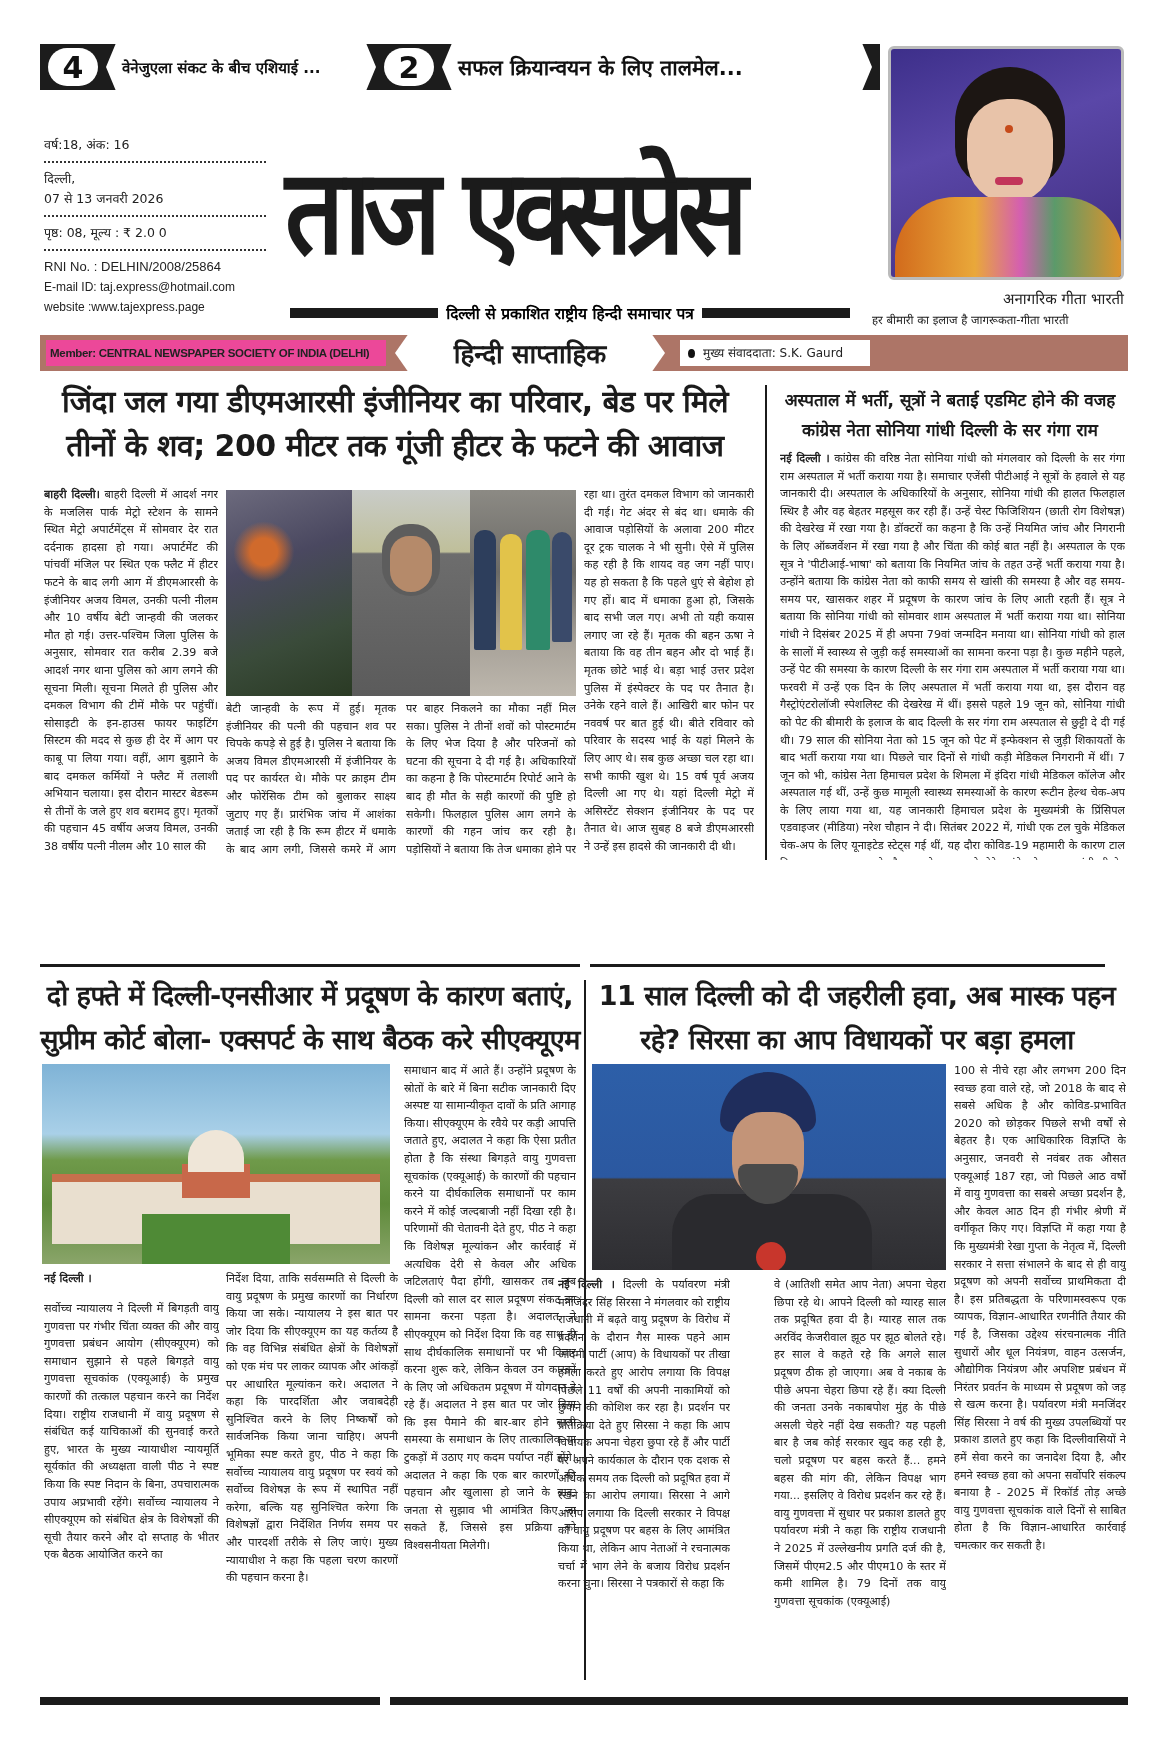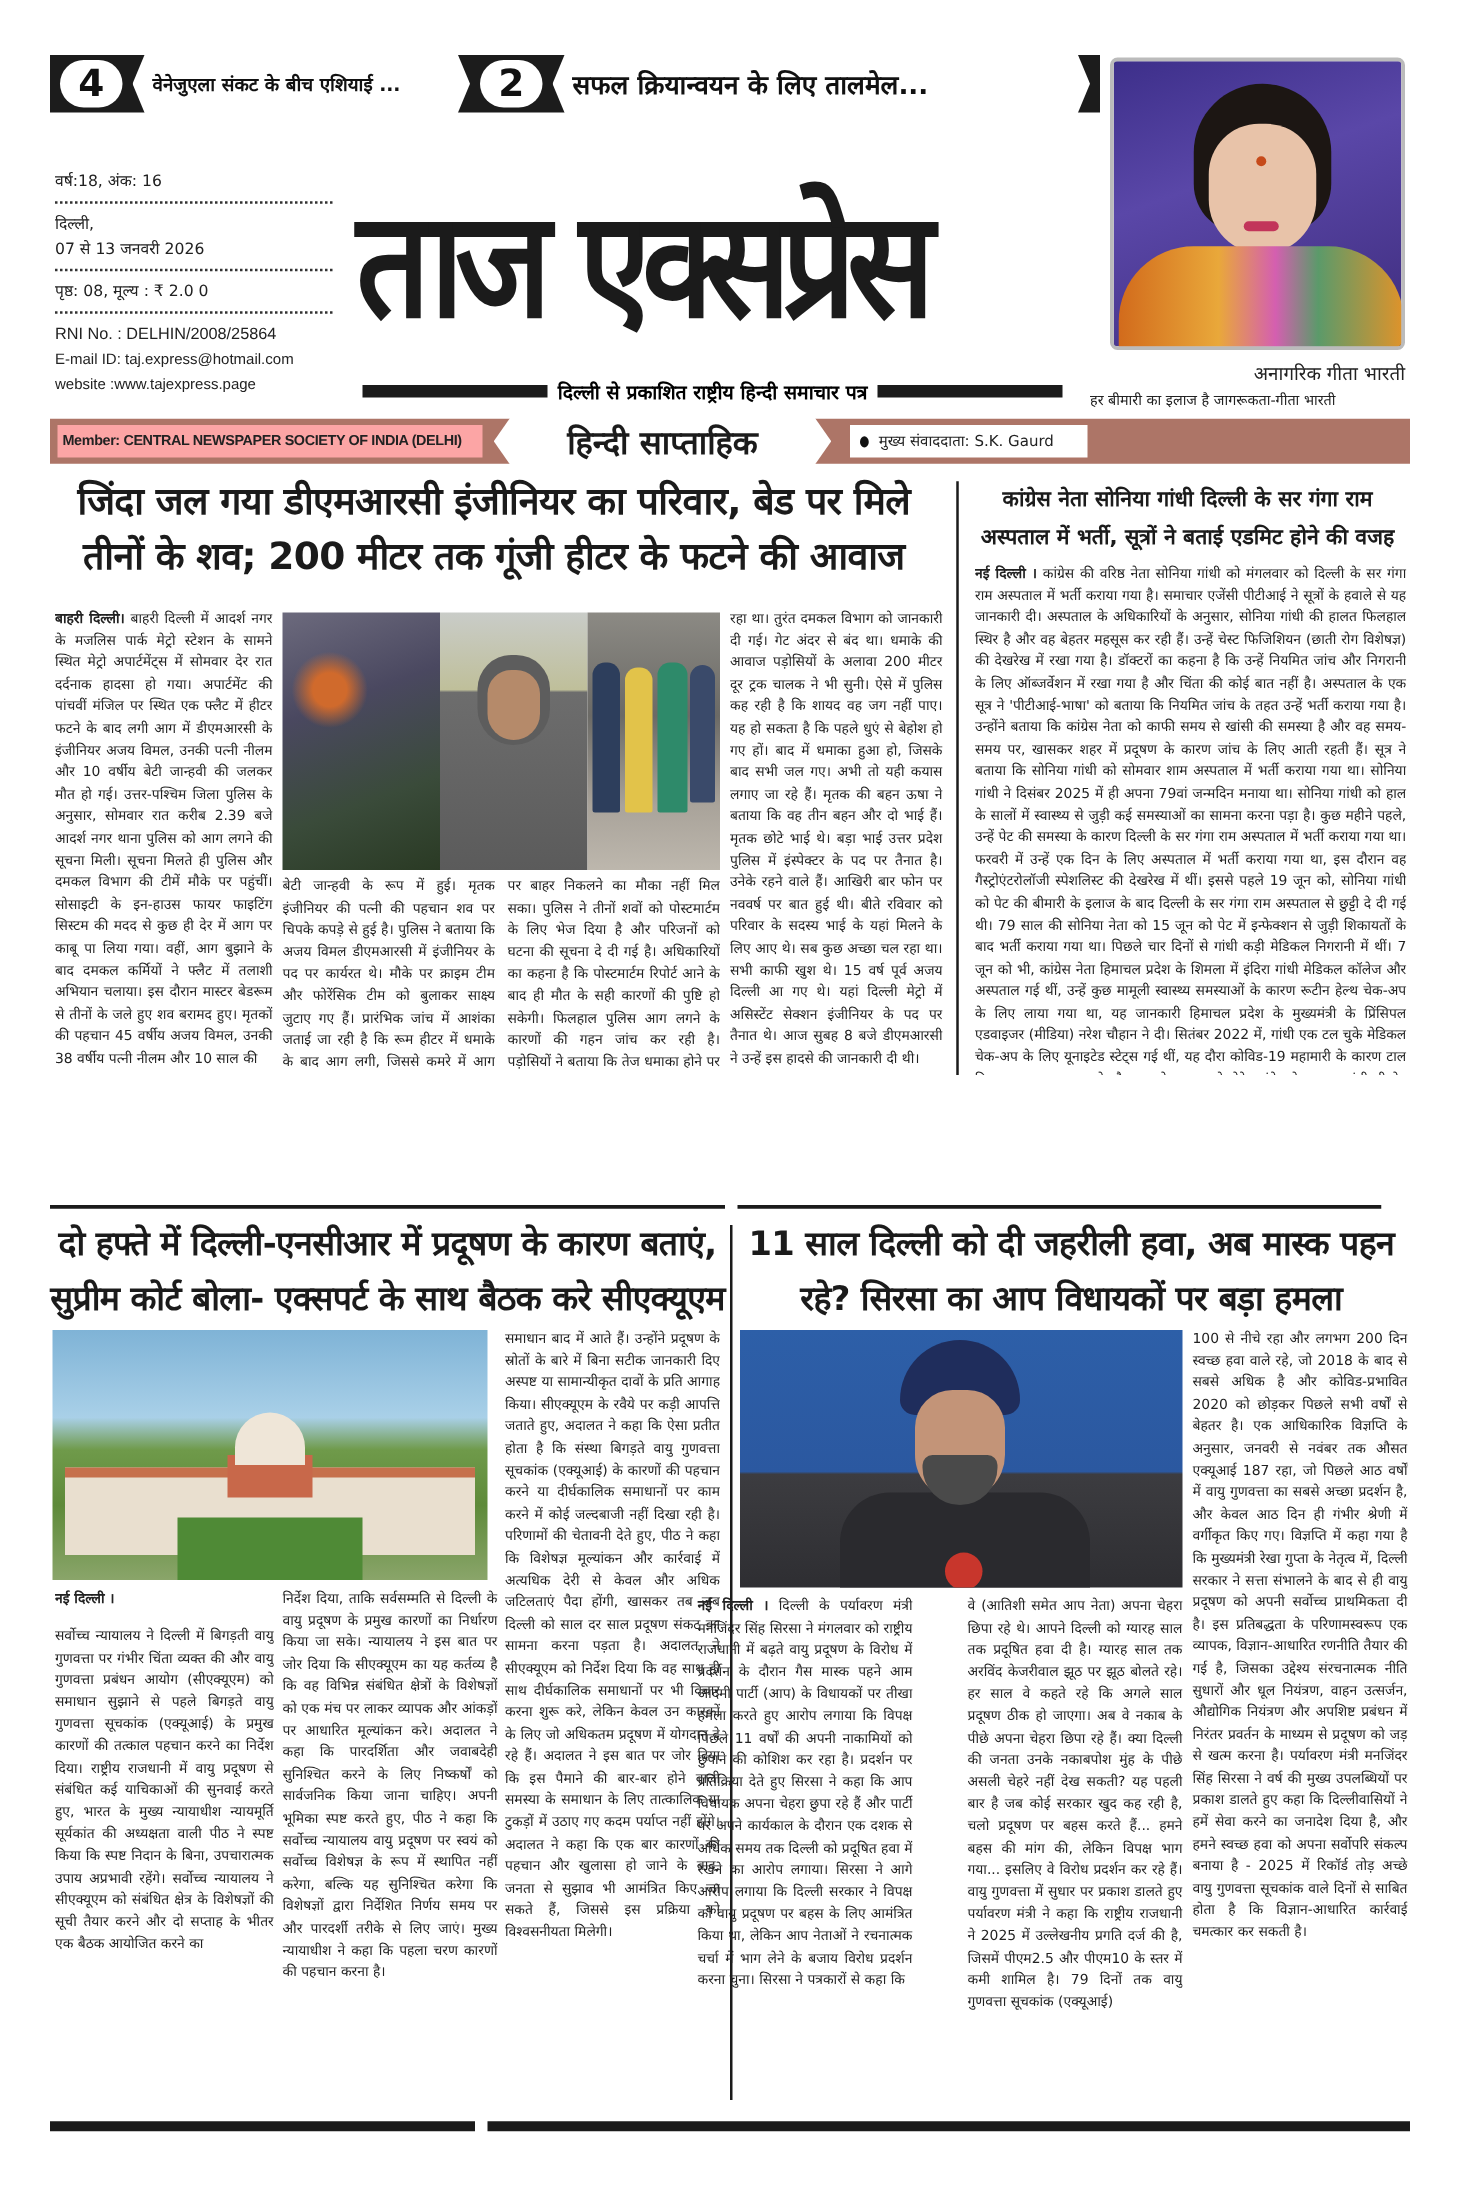--- a/index.html
+++ b/index.html
@@ -32,21 +32,21 @@
   .portrait .hair { position: absolute; left: 64px; top: 18px; width: 110px; height: 120px; border-radius: 55px 55px 40px 40px; background: #1c1613; }
   .portrait .face { position: absolute; left: 76px; top: 50px; width: 86px; height: 104px; border-radius: 43px 43px 46px 46px; background: #e8c3a9; }
   .portrait .bindi { position: absolute; left: 114px; top: 76px; width: 8px; height: 8px; border-radius: 50%; background: #c64a1a; }
   .portrait .lips { position: absolute; left: 104px; top: 128px; width: 28px; height: 8px; border-radius: 6px; background: #c2355a; }
   .portrait .shawl { position: absolute; left: 4px; top: 148px; width: 228px; height: 90px; border-radius: 60px 60px 0 0; background: linear-gradient(90deg, #d26b1c 0%, #e9a83a 35%, #d45fb0 55%, #5b9a6a 70%, #e0932a 100%); }
   .portrait-name { left: 888px; top: 288px; width: 236px; text-align: right; font-size: 15px; color: #222; }
   .portrait-caption { left: 872px; top: 312px; width: 260px; text-align: left; font-size: 11.5px; color: #222; }
 
   
   .band { left: 40px; top: 335px; width: 1088px; height: 36px; background: #ad7567; }
-  .band .member { position: absolute; left: 6px; top: 5px; width: 340px; height: 26px; background: #fca5a5; font: bold 11.5px "Liberation Sans", sans-serif; line-height: 26px; padding-left: 4px; color: #222; white-space: nowrap; overflow: hidden; letter-spacing: -0.3px; }
+  .band .member { position: absolute; left: 6px; top: 5px; width: 340px; height: 26px; background: #ec4899; font: bold 11.5px "Liberation Sans", sans-serif; line-height: 26px; padding-left: 4px; color: #222; white-space: nowrap; overflow: hidden; letter-spacing: -0.3px; }
   .band .weekly { position: absolute; left: 355px; top: -2px; width: 270px; height: 40px; background: #fff; clip-path: polygon(14px 0, calc(100% - 14px) 0, 100% 50%, calc(100% - 14px) 100%, 14px 100%, 0 50%); font: 900 26px "DejaVu Sans", sans-serif; display: flex; align-items: center; justify-content: center; color: #1b1b1b; }
   .band .rep { position: absolute; left: 640px; top: 5px; width: 190px; height: 26px; background: #fff; font-size: 12px; line-height: 26px; padding-left: 8px; color: #222; white-space: nowrap; }
   .band .rep .dot { display: inline-block; width: 7px; height: 9px; border-radius: 50%; background: #111; margin-right: 8px; vertical-align: middle; }
 
   
   .h1 { font: bold 30px "DejaVu Sans", sans-serif; color: #1b1b1b; text-align: center; line-height: 44px; letter-spacing: -0.5px; }
   .h2 { font: bold 17px "DejaVu Sans", sans-serif; color: #1b1b1b; text-align: center; line-height: 30px; }
   .h3 { font: bold 27px "DejaVu Sans", sans-serif; color: #1b1b1b; text-align: center; line-height: 44px; letter-spacing: -0.5px; }
 
   .body { font-size: 11.1px; line-height: 17.6px; text-align: justify; color: #222; overflow: hidden; }
@@ -140,22 +140,22 @@
   <div class="p" style="left:56px;top:40px;width:24px;height:120px;background:#2e8a6a;"></div>
   <div class="p" style="left:82px;top:42px;width:20px;height:110px;background:#3a4a6a;"></div>
 </div>
 <div class="abs body" style="left:226px; top:700px; width:170px; height:160px;">बेटी जान्हवी के रूप में हुई। मृतक इंजीनियर की पत्नी की पहचान शव पर चिपके कपड़े से हुई है। पुलिस ने बताया कि अजय विमल डीएमआरसी में इंजीनियर के पद पर कार्यरत थे। मौके पर क्राइम टीम और फोरेंसिक टीम को बुलाकर साक्ष्य जुटाए गए हैं। प्रारंभिक जांच में आशंका जताई जा रही है कि रूम हीटर में धमाके के बाद आग लगी, जिससे कमरे में आग तेजी से फैल गई। आग के दौरान कमरे में ऑक्सीजन की कमी हो जाने के कारण परिवार के सदस्यों को समय</div>
 <div class="abs body" style="left:406px; top:700px; width:170px; height:160px;">पर बाहर निकलने का मौका नहीं मिल सका। पुलिस ने तीनों शवों को पोस्टमार्टम के लिए भेज दिया है और परिजनों को घटना की सूचना दे दी गई है। अधिकारियों का कहना है कि पोस्टमार्टम रिपोर्ट आने के बाद ही मौत के सही कारणों की पुष्टि हो सकेगी। फिलहाल पुलिस आग लगने के कारणों की गहन जांच कर रही है। पड़ोसियों ने बताया कि तेज धमाका होने पर मृतक के फ्लैट के आसपास अन्य फ्लैट के लोग बाहर आ गए। देखा तो पता चला कि पांचवीं मंजिल पर आग लगी है। काफी धुंआ निकल</div>
 <div class="abs body" style="left:584px; top:486px; width:170px; height:374px;">रहा था। तुरंत दमकल विभाग को जानकारी दी गई। गेट अंदर से बंद था। धमाके की आवाज पड़ोसियों के अलावा 200 मीटर दूर ट्रक चालक ने भी सुनी। ऐसे में पुलिस कह रही है कि शायद वह जग नहीं पाए। यह हो सकता है कि पहले धुएं से बेहोश हो गए हों। बाद में धमाका हुआ हो, जिसके बाद सभी जल गए। अभी तो यही कयास लगाए जा रहे हैं। मृतक की बहन ऊषा ने बताया कि वह तीन बहन और दो भाई हैं। मृतक छोटे भाई थे। बड़ा भाई उत्तर प्रदेश पुलिस में इंस्पेक्टर के पद पर तैनात है। उनेके रहने वाले हैं। आखिरी बार फोन पर नववर्ष पर बात हुई थी। बीते रविवार को परिवार के सदस्य भाई के यहां मिलने के लिए आए थे। सब कुछ अच्छा चल रहा था। सभी काफी खुश थे। 15 वर्ष पूर्व अजय दिल्ली आ गए थे। यहां दिल्ली मेट्रो में असिस्टेंट सेक्शन इंजीनियर के पद पर तैनात थे। आज सुबह 8 बजे डीएमआरसी ने उन्हें इस हादसे की जानकारी दी थी।</div>
 
 <div class="abs vrule" style="left:765px; top:385px; height:475px;"></div>
 
 <div class="abs h2" style="left:775px; top:385px; width:350px;">
+  <div>अस्पताल में भर्ती, सूत्रों ने बताई एडमिट होने की वजह</div>
   <div>कांग्रेस नेता सोनिया गांधी दिल्ली के सर गंगा राम</div>
-  <div>अस्पताल में भर्ती, सूत्रों ने बताई एडमिट होने की वजह</div>
 </div>
 <div class="abs body" style="left:780px; top:450px; width:345px; height:410px;">
   <b>नई दिल्ली ।</b>
   <span>कांग्रेस की वरिष्ठ नेता सोनिया गांधी को मंगलवार को दिल्ली के सर गंगा राम अस्पताल में भर्ती कराया गया है। समाचार एजेंसी पीटीआई ने सूत्रों के हवाले से यह जानकारी दी। अस्पताल के अधिकारियों के अनुसार, सोनिया गांधी की हालत फिलहाल स्थिर है और वह बेहतर महसूस कर रही हैं। उन्हें चेस्ट फिजिशियन (छाती रोग विशेषज्ञ) की देखरेख में रखा गया है। डॉक्टरों का कहना है कि उन्हें नियमित जांच और निगरानी के लिए ऑब्जर्वेशन में रखा गया है और चिंता की कोई बात नहीं है। अस्पताल के एक सूत्र ने 'पीटीआई-भाषा' को बताया कि नियमित जांच के तहत उन्हें भर्ती कराया गया है। उन्होंने बताया कि कांग्रेस नेता को काफी समय से खांसी की समस्या है और वह समय-समय पर, खासकर शहर में प्रदूषण के कारण जांच के लिए आती रहती हैं। सूत्र ने बताया कि सोनिया गांधी को सोमवार शाम अस्पताल में भर्ती कराया गया था। सोनिया गांधी ने दिसंबर 2025 में ही अपना 79वां जन्मदिन मनाया था। सोनिया गांधी को हाल के सालों में स्वास्थ्य से जुड़ी कई समस्याओं का सामना करना पड़ा है। कुछ महीने पहले, उन्हें पेट की समस्या के कारण दिल्ली के सर गंगा राम अस्पताल में भर्ती कराया गया था। फरवरी में उन्हें एक दिन के लिए अस्पताल में भर्ती कराया गया था, इस दौरान वह गैस्ट्रोएंटरोलॉजी स्पेशलिस्ट की देखरेख में थीं। इससे पहले 19 जून को, सोनिया गांधी को पेट की बीमारी के इलाज के बाद दिल्ली के सर गंगा राम अस्पताल से छुट्टी दे दी गई थी। 79 साल की सोनिया नेता को 15 जून को पेट में इन्फेक्शन से जुड़ी शिकायतों के बाद भर्ती कराया गया था। पिछले चार दिनों से गांधी कड़ी मेडिकल निगरानी में थीं। 7 जून को भी, कांग्रेस नेता हिमाचल प्रदेश के शिमला में इंदिरा गांधी मेडिकल कॉलेज और अस्पताल गई थीं, उन्हें कुछ मामूली स्वास्थ्य समस्याओं के कारण रूटीन हेल्थ चेक-अप के लिए लाया गया था, यह जानकारी हिमाचल प्रदेश के मुख्यमंत्री के प्रिंसिपल एडवाइजर (मीडिया) नरेश चौहान ने दी। सितंबर 2022 में, गांधी एक टल चुके मेडिकल चेक-अप के लिए यूनाइटेड स्टेट्स गई थीं, यह दौरा कोविड-19 महामारी के कारण टाल दिया गया था। उस यात्रा के दौरान उनके साथ उनके बेटे, कांग्रेस नेता राहुल गांधी भी थे।</span>
 </div>
 
 <div class="abs hrule" style="left:40px; top:964px; width:540px;"></div>
 <div class="abs hrule" style="left:590px; top:964px; width:515px;"></div>
 
 <div class="abs h3" style="left:40px; top:974px; width:540px;">

